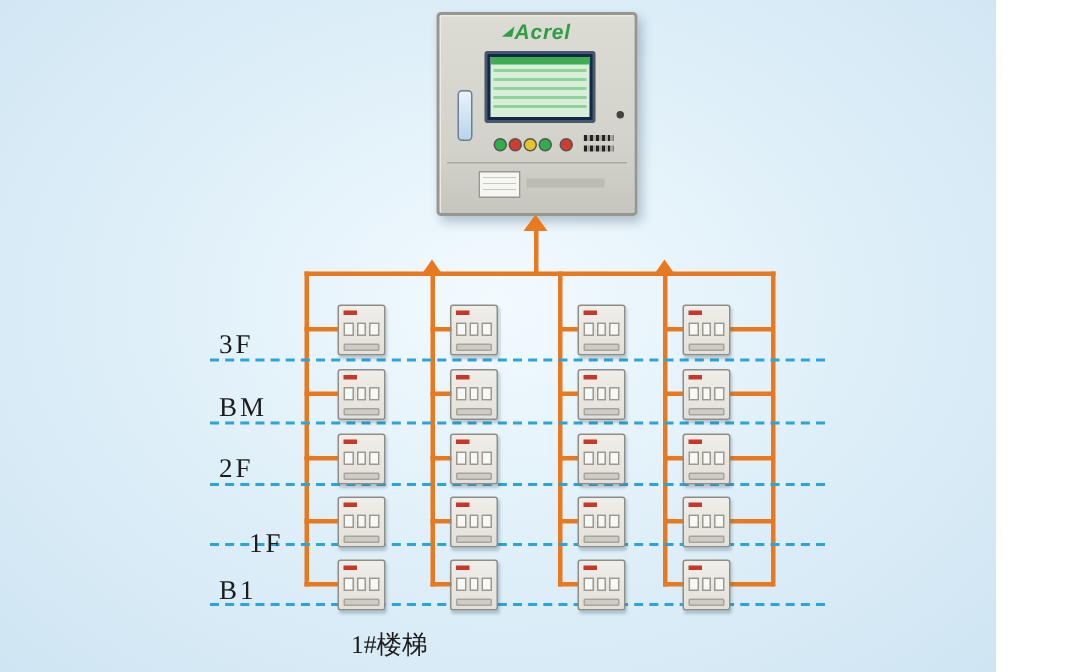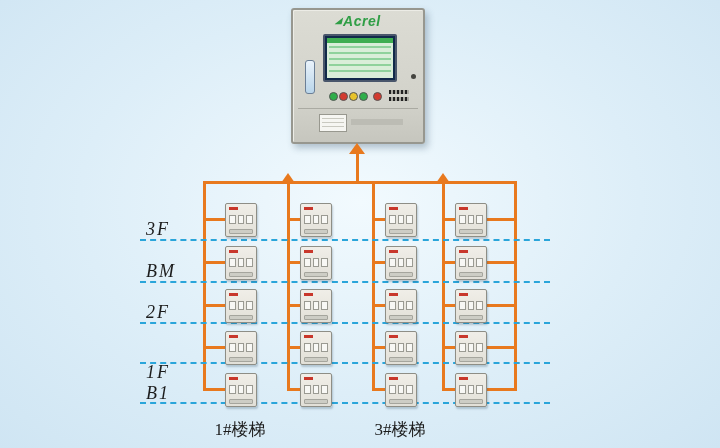--- a/index.html
+++ b/index.html
@@ -1,19 +1,19 @@
 <!DOCTYPE html>
 <html><head>
 <meta charset="utf-8">
 <title>Acrel System Diagram</title>
 <style>
   html,body{margin:0;padding:0;}
   body{font-family:"Liberation Sans", sans-serif;}
   #stage{
-    position:relative; width:720px; height:448px; overflow:hidden;
+    position:relative; width:664px; height:448px; overflow:hidden;
     background:radial-gradient(ellipse at 50% 45%, #f2fafe 0%, #ddeef8 55%, #cfe5f3 100%);
   }
   
   .cabinet{
     position:absolute; left:291px; top:8px; width:130px; height:132px;
     background:linear-gradient(180deg,#dcdcd4 0%, #d2d2ca 70%, #c6c6be 100%);
     border:2px solid #97978f; border-radius:3px;
     box-shadow:3px 4px 7px rgba(40,70,95,.30), inset 1px 1px 0 #ecece6;
   }
   .cab-logo{
@@ -68,24 +68,24 @@
     position:absolute; width:0; height:0;
     border-left:8px solid transparent; border-right:8px solid transparent;
     border-bottom:11px solid #e8791e;
   }
   .arrow-up.small{border-left-width:7px; border-right-width:7px; border-bottom-width:10px;}
   
   .floorline{position:absolute; left:140px; width:410px; height:0; border-top:2px dashed #2aa5da;}
   
   .floor-label{
     position:absolute; left:146px; width:46px; font-family:"Liberation Serif", serif;
-    font-size:18px; color:#1c1c1c; letter-spacing:2px;font-style:italic;
+    font-size:18px; color:#1c1c1c; letter-spacing:2px;
   }
   .stair-label{
-    position:absolute; top:418px; width:90px; text-align:center;
+    position:absolute; top:418px; width:90px; text-align:right;
     font-family:"Liberation Serif", serif; font-size:17px; color:#1c1c1c;
   }
   
   .device{
     position:absolute; width:30px; height:32px;
     background:linear-gradient(180deg,#f0eee8,#e2e0d8);
     border:1px solid #8e8e86; border-radius:2px;
     box-shadow:1px 2px 2px rgba(40,70,95,.25);
   }
   .d-brand{position:absolute; left:3px; top:3px; width:9px; height:3px; background:#c8372b;}
@@ -132,25 +132,24 @@
 
   <div class="floorline" style="top:239px;"></div>
   <div class="floorline" style="top:281px;"></div>
   <div class="floorline" style="top:322px;"></div>
   <div class="floorline" style="top:362px;"></div>
   <div class="floorline" style="top:402px;"></div>
 
   <div class="floor-label" style="top:219px;">3F</div>
   <div class="floor-label" style="top:261px;">BM</div>
   <div class="floor-label" style="top:302px;">2F</div>
-  <div class="floor-label" style="top:362px;">1F</div>
+  <div class="floor-label" style="top:352px;margin-left:20px;">1F</div>
   <div class="floor-label" style="top:383px;">B1</div>
 
   <div class="stair-label" style="left:195px;">1#楼梯</div>
-  <div class="stair-label" style="left:355px;">3#楼梯</div>
 
   <div id="devices">
       <div class="wire" style="left: 203px; top: 218px; width: 24px; height: 3px;"></div>
       <div class="device" style="left: 225px; top: 203px;">
         <span class="d-brand"></span>
         <div class="d-cells">
           <i></i>
           <i></i>
           <i></i>
         </div>

